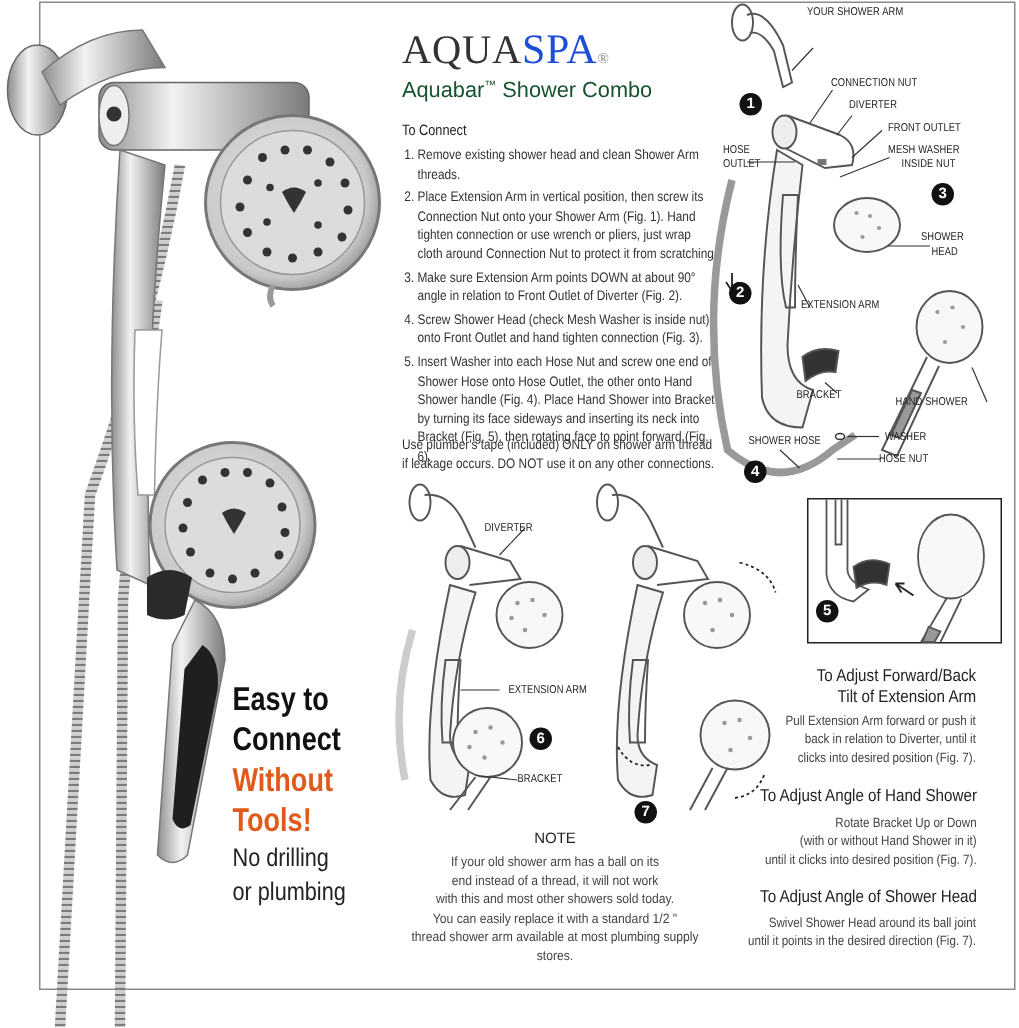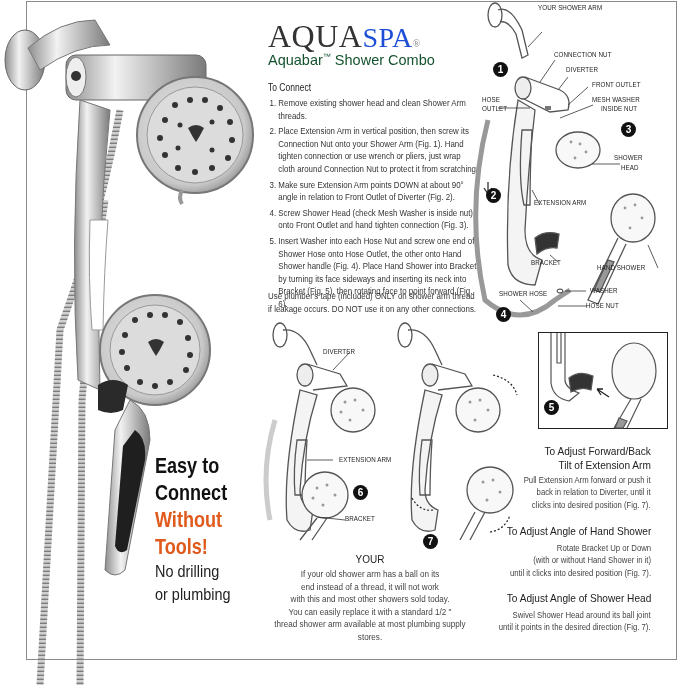--- a/index.html
+++ b/index.html
@@ -1,21 +1,21 @@
 <!DOCTYPE html>
 <html><head>
 <meta charset="utf-8">
 <style>
   html,body{margin:0;padding:0;background:#fff;}
   body{width:679px;height:685px;position:relative;overflow:hidden;font-family:"Liberation Sans",sans-serif;color:#222;}
   .frame{position:absolute;left:26px;top:1px;width:651px;height:659px;border:1px solid #8a8a8a;box-sizing:border-box;background:#fff;}
   .abs{position:absolute;}
   
   .brand{left:268px;top:20px;font-family:"Liberation Serif",serif;font-size:28px;letter-spacing:0.5px;color:#333;line-height:1;}
-  .brand .aqua{font-size:32px;margin-top:12px;}
+  .brand .aqua{font-size:27px;margin-top:12px;}
   .brand .spa{color:#1d4ed8;}
   .brand .reg{font-size:10px;color:#888;vertical-align:baseline;}
   .subtitle{left:268px;top:52px;font-size:14.5px;color:#14532d;}
   .subtitle sup{font-size:8px;}
   .connect-h{left:268px;top:82px;font-size:10px;color:#222;transform:scaleX(.85);transform-origin:left;}
   .steps{left:268px;top:97px;width:245px;font-size:9.2px;line-height:12.6px;color:#333;transform:scaleX(.86);transform-origin:left top;}
   .steps ol{margin:0;padding:0 0 0 12px;}
   .steps li{margin:0 0 3px 0;padding-left:0;}
   .tape{left:268px;top:290px;width:245px;font-size:9.2px;line-height:12.6px;color:#333;transform:scaleX(.86);transform-origin:left top;}
   
@@ -302,21 +302,21 @@
   <div>Rotate Bracket Up or Down</div>
   <div>(with or without Hand Shower in it)</div>
   <div>until it clicks into desired position (Fig. 7).</div>
 </div>
 <div class="abs adj-h" style="top:591px">To Adjust Angle of Shower Head</div>
 <div class="abs adj-t" style="top:609px">
   <div>Swivel Shower Head around its ball joint</div>
   <div>until it points in the desired direction (Fig. 7).</div>
 </div>
 
-<div class="abs note-h">YOUR</div>
+<div class="abs note-h">NOTE</div>
 <div class="abs note-t">
   <div>If your old shower arm has a ball on its</div>
   <div>end instead of a thread, it will not work</div>
   <div>with this and most other showers sold today.</div>
   <div>You can easily replace it with a standard 1/2 "</div>
   <div>thread shower arm available at most plumbing supply stores.</div>
 </div>
 
 <div class="abs promo">
   <div>Easy to</div>

